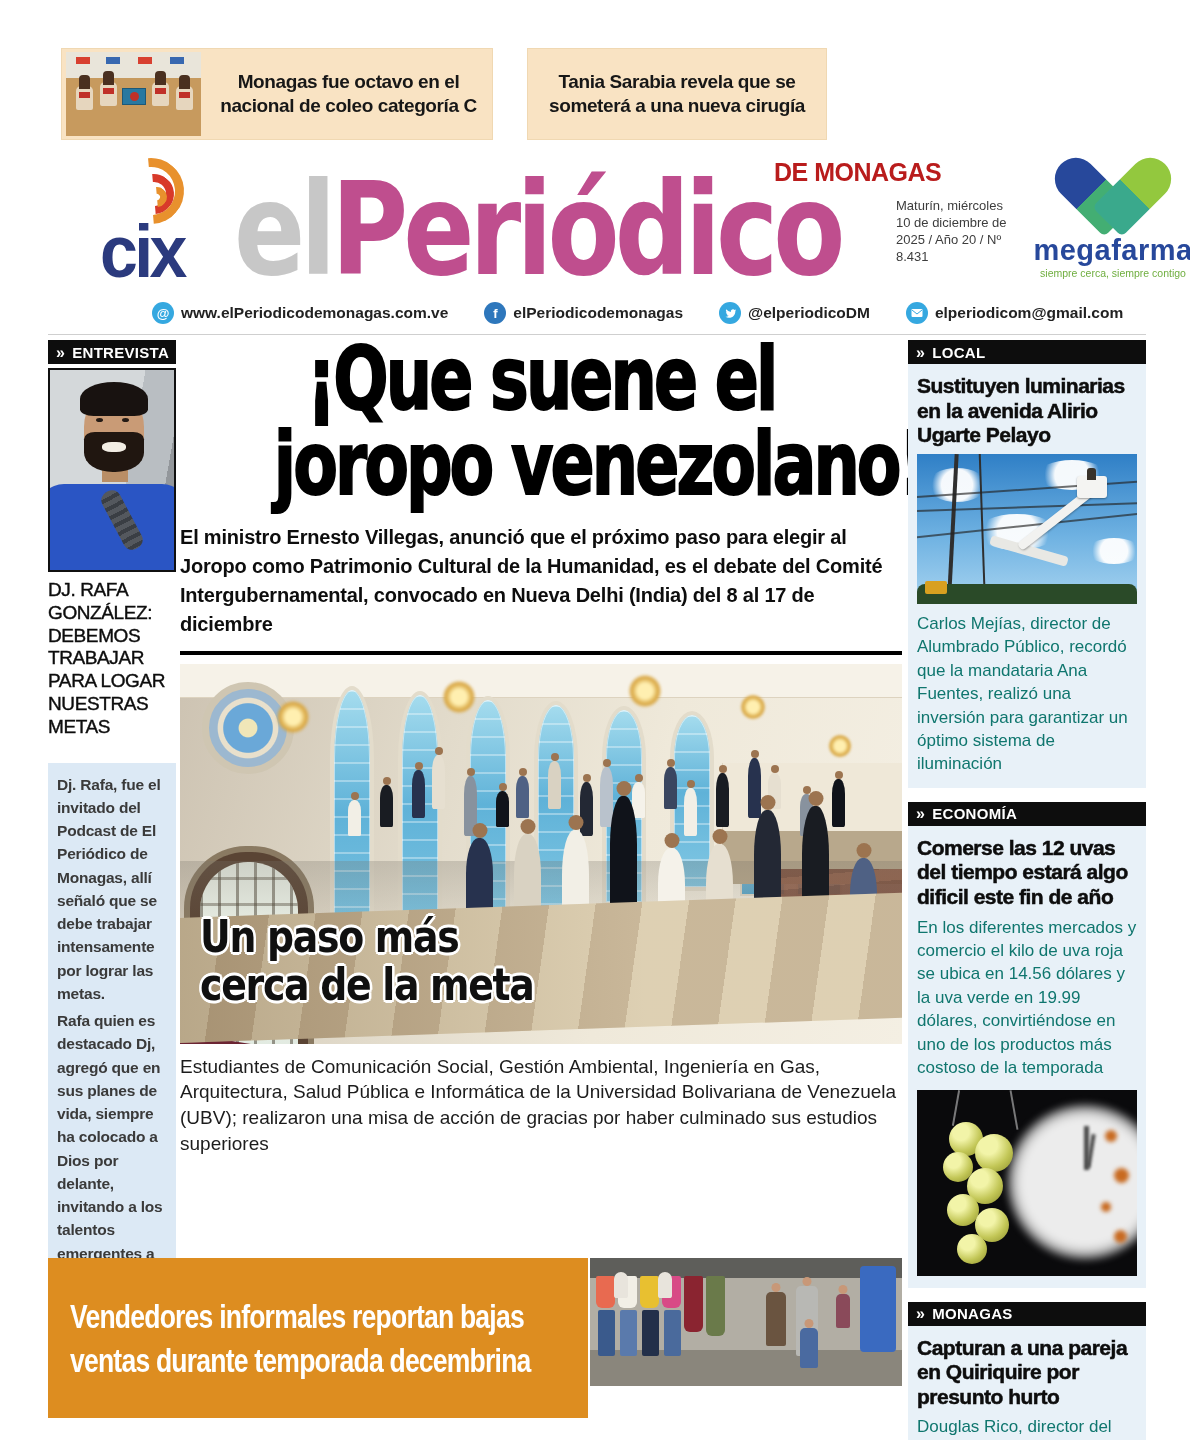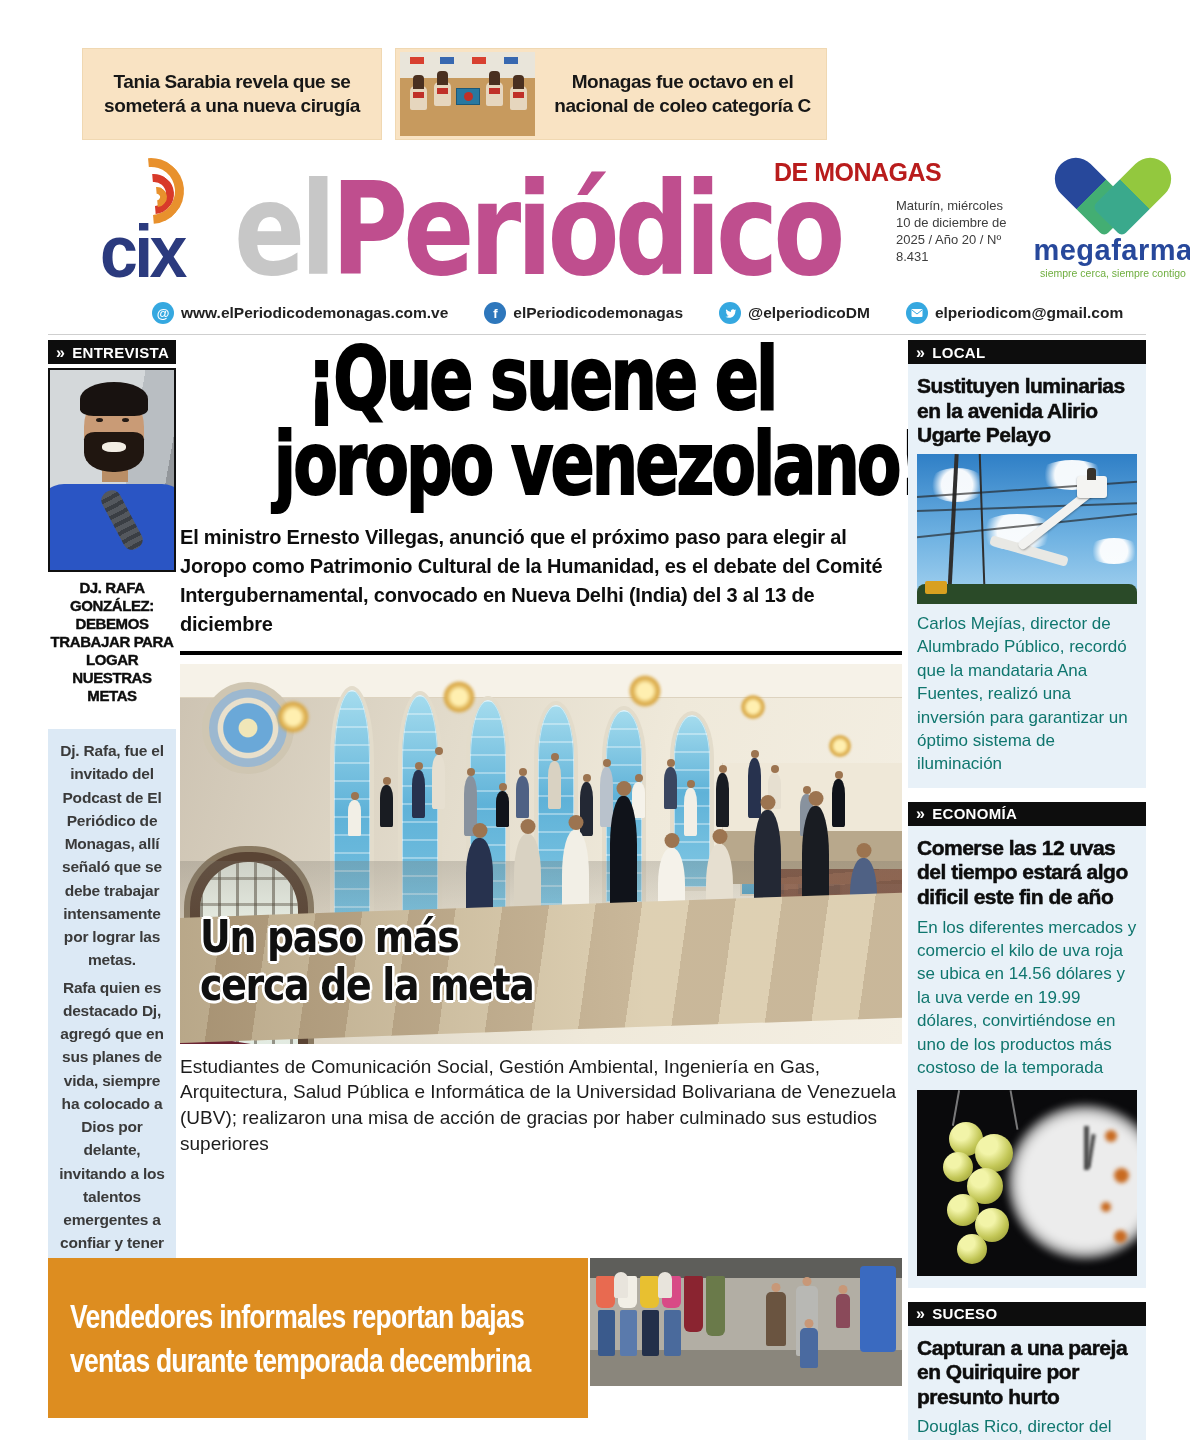--- a/index.html
+++ b/index.html
@@ -50,31 +50,31 @@
   .sic{width:22px;height:22px;border-radius:50%;background:#35a8e0;color:#fff;display:flex;align-items:center;justify-content:center;font-size:13px;font-weight:700;flex:none;}
   .sic.fb{background:#2e77bc;}
   .rule{position:absolute;left:48px;top:334px;width:1098px;border-top:1px solid #cfcfcf;}
 
   
   .secbar{background:#0d0d0d;color:#fff;font-weight:700;font-size:15px;letter-spacing:0.3px;
           display:flex;align-items:center;gap:7px;padding:3px 8px;height:24px;}
   .chev::before{content:"»";font-size:16px;line-height:1;}
 
   
-  .leftcol{position:absolute;left:48px;top:340px;width:128px;text-align:center;}
+  .leftcol{position:absolute;left:48px;top:340px;width:128px;}
   .rafa{position:relative;width:128px;height:204px;border:2px solid #101010;background:linear-gradient(100deg,#d4d8da 0 60%,#b9bec2 60% 85%,#93979b 85%);overflow:hidden;}
   .rafa .torso{position:absolute;left:-12px;bottom:-6px;width:150px;height:92px;background:#2a55c4;border-radius:26px 26px 0 0;}
   .rafa .neck{position:absolute;left:52px;top:92px;width:26px;height:20px;background:#b98e66;}
   .rafa .head{position:absolute;left:34px;top:22px;width:60px;height:76px;background:#c99b76;border-radius:46% 46% 42% 42%;}
   .rafa .hair{position:absolute;left:30px;top:12px;width:68px;height:34px;background:#181210;border-radius:50% 50% 20% 20%;}
   .rafa .beard{position:absolute;left:34px;top:62px;width:60px;height:40px;background:#201610;border-radius:18% 18% 48% 48%;}
   .rafa .mouth{position:absolute;left:52px;top:72px;width:24px;height:10px;background:#f2ede4;border-radius:40%;}
   .rafa .eye{position:absolute;top:48px;width:7px;height:4px;background:#241a14;border-radius:50%;}
   .rafa .mic{position:absolute;left:62px;top:118px;width:20px;height:64px;background:repeating-linear-gradient(180deg,#54585e 0 5px,#3a3e44 5px 9px);border-radius:9px;transform:rotate(-28deg);}
-  .kicker{margin-top:7px;font-weight:700;font-size:15px;line-height:1.2;letter-spacing:-0.4px;color:#0d0d0d;-webkit-text-stroke:0.4px #0d0d0d;}
+  .kicker{margin-top:7px;font-weight:400;font-size:19px;line-height:1.2;letter-spacing:-0.4px;color:#0d0d0d;-webkit-text-stroke:0.4px #0d0d0d;}
   .lbody{margin-top:24px;background:#dce9f5;padding:10px 9px;width:128px;}
   .lbody p{margin:0 0 4px 0;font-weight:700;font-size:15.5px;line-height:1.5;color:#3a3a3a;letter-spacing:-0.2px;}
 
   
   .center{position:absolute;left:180px;top:336px;width:722px;}
   .headline{text-align:center;color:#000;font-family:"DejaVu Sans",sans-serif;font-weight:700;}
   .hline{white-space:nowrap;font-size:88px;line-height:0.97;letter-spacing:-4px;transform:scaleX(0.74);transform-origin:center;-webkit-text-stroke:2px #000;}
   .deck{margin-top:16px;font-weight:700;font-size:20px;line-height:1.45;letter-spacing:-0.2px;color:#0d0d0d;}
   .blackrule{margin-top:12px;border-top:4px solid #000;}
   .mainphoto{position:relative;margin-top:9px;width:722px;height:380px;overflow:hidden;
@@ -149,23 +149,20 @@
   .shopper{position:absolute;border-radius:5px 5px 2px 2px;}
   .shopper::before{content:"";position:absolute;top:-9px;left:50%;transform:translateX(-50%);width:9px;height:9px;border-radius:50%;background:#c89878;}
   .tarp{position:absolute;right:6px;top:8px;width:36px;height:86px;background:#3a6ac0;border-radius:4px;}
 </style>
 </head>
 <body>
 
 <div class="page">
 
   <div class="topstrip">
-    <div class="tbox tbox3">
-      <div class="ttext">Tania Sarabia revela que se someterá a una nueva cirugía</div>
-    </div>
     <div class="tbox tbox2">
       <div class="coleo">
         <div class="banner">
           <i style="left:10px;background:#d84030;"></i>
             <i style="left:40px;background:#3868b0;"></i>
           <i style="left:72px;background:#d84030;"></i>
             <i style="left:104px;background:#3868b0;"></i>
         </div>
         <div class="horse" style="left:10px;top:34px;">
             <i></i>
@@ -182,20 +179,23 @@
         <div class="horse" style="left:110px;top:34px;">
             <i></i>
             <u></u>
           </div>
         <div class="flag">
             <i></i>
           </div>
       </div>
       <div class="ttext" style="flex:1;">Monagas fue octavo en el nacional de coleo categoría C</div>
     </div>
+    <div class="tbox tbox3">
+      <div class="ttext">Tania Sarabia revela que se someterá a una nueva cirugía</div>
+    </div>
   </div>
 
   <div class="masthead">
     <div class="cix">
       <span class="arc arc1"></span>
       <span class="arc arc2"></span>
       <span class="arc arc3"></span>
       <span class="word">cix</span>
     </div>
     <div class="brand">
@@ -264,21 +264,21 @@
       <p>Dj. Rafa, fue el invitado del Podcast de El Periódico de Monagas, allí señaló que se debe trabajar intensamente por lograr las metas.</p>
       <p>Rafa quien es destacado Dj, agregó que en sus planes de vida, siempre ha colocado a Dios por delante, invitando a los talentos emergentes a confiar y tener disciplina, “el tiempo bueno nos llega a todos”</p>
     </div>
   </aside>
 
   <main class="center">
     <div class="headline">
       <div class="hline">¡Que suene el</div>
       <div class="hline">joropo venezolano!</div>
     </div>
-    <div class="deck">El ministro Ernesto Villegas, anunció que el próximo paso para elegir al Joropo como Patrimonio Cultural de la Humanidad, es el debate del Comité Intergubernamental, convocado en Nueva Delhi (India) del 3 al 13 de diciembre</div>
+    <div class="deck">El ministro Ernesto Villegas, anunció que el próximo paso para elegir al Joropo como Patrimonio Cultural de la Humanidad, es el debate del Comité Intergubernamental, convocado en Nueva Delhi (India) del 8 al 17 de diciembre</div>
     <div class="blackrule"></div>
 
     <figure class="mainphoto" style="margin:9px 0 0 0;">
       <div class="mp-ceiling"></div>
       <div class="rose"></div>
       <div id="church-windows">
           <div class="cwin mull" style="left: 150px; top: 22px; width: 44px; height: 280px;"></div>
           <div class="cwin mull" style="left: 218px; top: 27px; width: 44px; height: 260px;"></div>
           <div class="cwin mull" style="left: 286px; top: 32px; width: 44px; height: 240px;"></div>
           <div class="cwin mull" style="left: 354px; top: 37px; width: 44px; height: 220px;"></div>
@@ -399,21 +399,21 @@
           <div class="bokeh" style="right:8px;top:78px;width:15px;height:15px;"></div>
           <div class="bokeh" style="right:26px;top:112px;width:10px;height:10px;"></div>
           <div class="bokeh" style="right:10px;top:140px;width:13px;height:13px;"></div>
         </figure>
       </div>
     </section>
 
     <section class="rsec">
       <div class="secbar">
         <span class="chev"></span>
-        <span>SUCESO</span>
+        <span>MONAGAS</span>
       </div>
       <div class="rpanel">
         <div class="rhead">Capturan a una pareja en Quiriquire por presunto hurto</div>
         <div class="rbody">Douglas Rico, director del Cicpc; informó que los ciudadanos en conflicto fueron identificados como Josefina del Carmen López López (27) y, Luis José Martínez Campos (21)</div>
       </div>
     </section>
   </aside>
 
   <div class="banner">
     <div class="bl">Vendedores informales reportan bajas</div>

